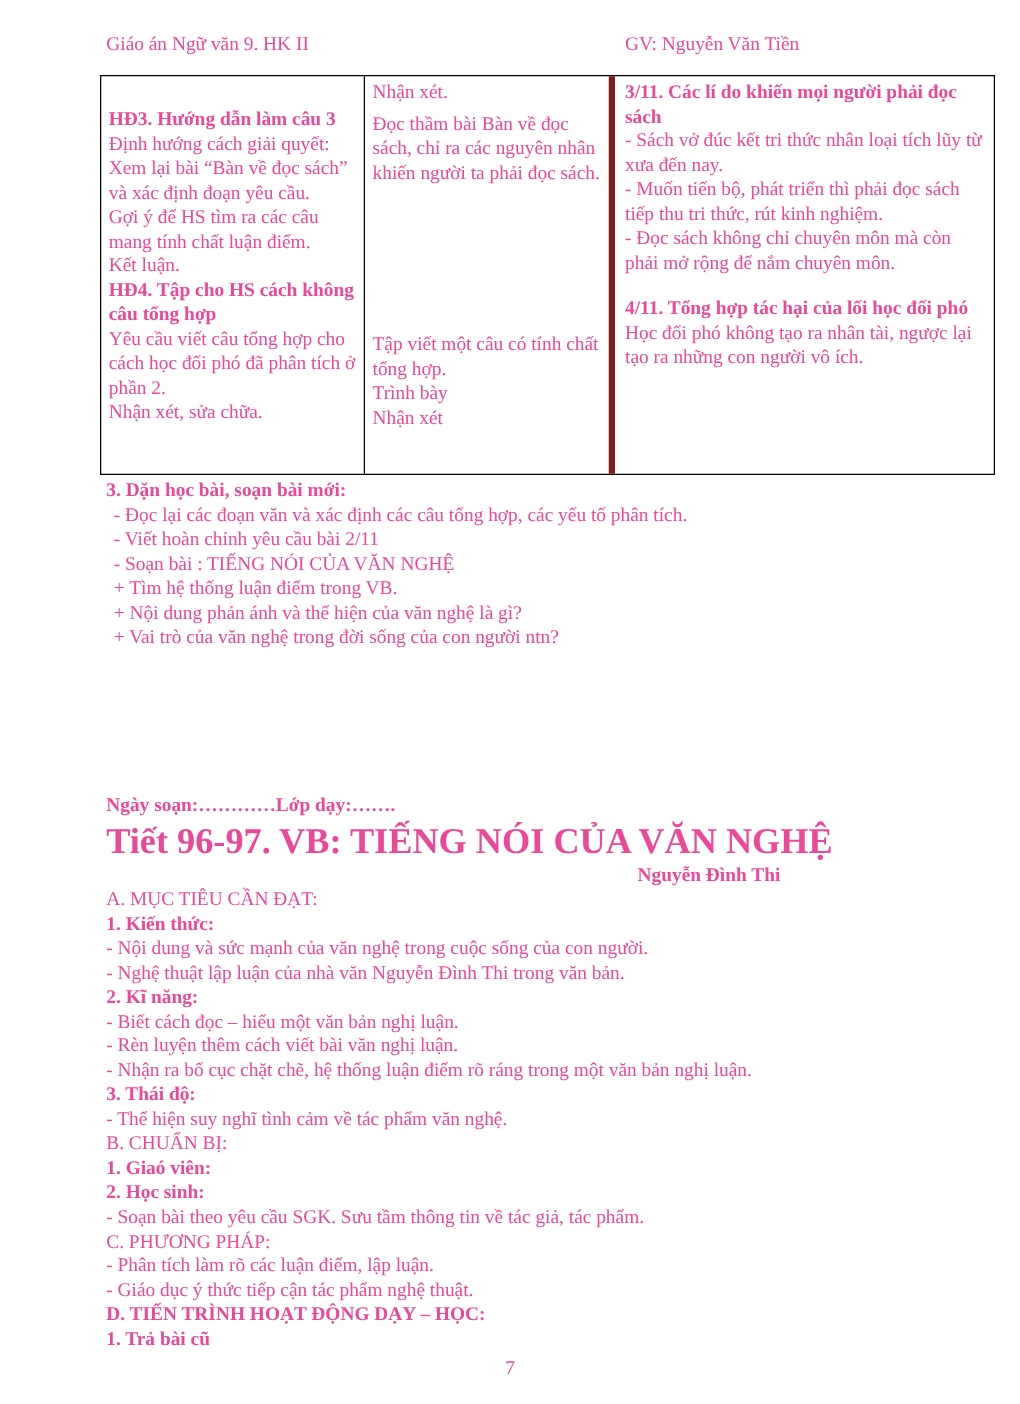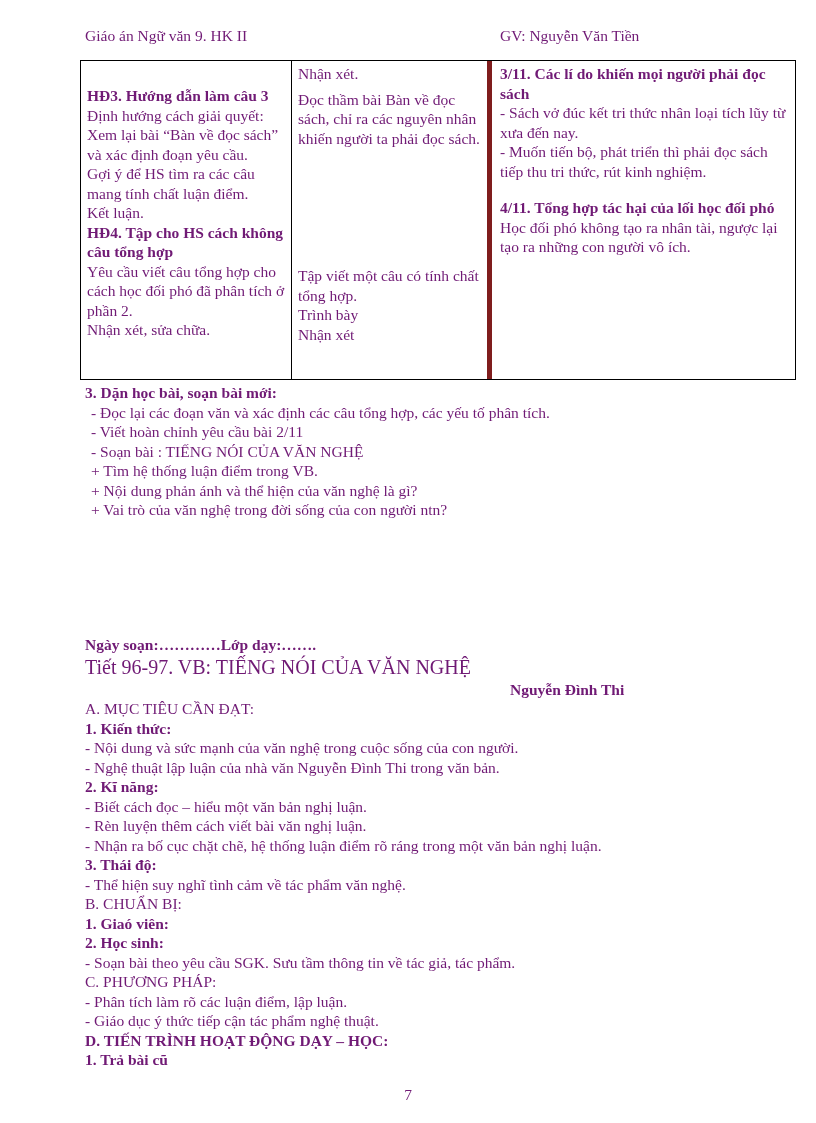--- a/index.html
+++ b/index.html
@@ -3,21 +3,21 @@
 <meta charset="utf-8">
 <style>
   * { margin: 0; padding: 0; box-sizing: border-box; }
   html, body { background: #ffffff; }
   .page {
     position: relative;
     width: 816px;
     height: 1123px;
     margin: 0 auto;
     background: #ffffff;
-    color: #701a75;
+    color: #ec4899;
     font-family: "Liberation Serif", "DejaVu Serif", serif;
     font-size: 15.5px;
     line-height: 1.26;
     overflow: hidden;
   }
   .bold { font-weight: 700; }
   .page-header { position: absolute; top: 26px; left: 0; width: 100%; }
   .page-header .hdr-left { position: absolute; left: 85px; top: 0; white-space: nowrap; }
   .page-header .hdr-right { position: absolute; left: 500px; top: 0; white-space: nowrap; }
 
@@ -47,22 +47,22 @@
   .homework .hw-items p { padding-left: 6px; }
 
   .lesson {
     position: absolute;
     top: 635px;
     left: 85px;
     width: 680px;
   }
   .lesson p { margin: 0; }
   .lesson-heading {
-    font-size: 20px;
-    font-weight: 400;
+    font-size: 29px;
+    font-weight: 700;
     line-height: 1.25;
     white-space: nowrap;
   }
   .lesson-author {
     font-weight: 700;
     padding-left: 425px;
     white-space: nowrap;
   }
   .page-number {
     position: absolute;
@@ -100,20 +100,21 @@
         <p style="margin-top: 6px;">Đọc thầm bài Bàn về đọc sách, chỉ ra các nguyên nhân khiến người ta phải đọc sách.</p>
         <p style="margin-top: 118px;">Tập viết một câu có tính chất tổng hợp.</p>
         <p>Trình bày</p>
         <p>Nhận xét</p>
       </div>
     <div class="col col3">
 
     <p class="bold" style="">3/11. Các lí do khiến mọi người phải đọc sách</p>
         <p>- Sách vở đúc kết tri thức nhân loại tích lũy từ xưa đến nay.</p>
         <p>- Muốn tiến bộ, phát triển thì phải đọc sách tiếp thu tri thức, rút kinh nghiệm.</p>
+        <p>- Đọc sách không chỉ chuyên môn mà còn phải mở rộng để nắm chuyên môn.</p>
         <p class="bold" style="margin-top: 17px;">4/11. Tổng hợp tác hại của lối học đối phó</p>
         <p>Học đối phó không tạo ra nhân tài, ngược lại tạo ra những con người vô ích.</p>
       </div>
   </div>
 
   <div class="homework">
     <p class="bold">3. Dặn học bài, soạn bài mới:</p>
     <div class="hw-items">
 
     <p>- Đọc lại các đoạn văn và xác định các câu tổng hợp, các yếu tố phân tích.</p>

